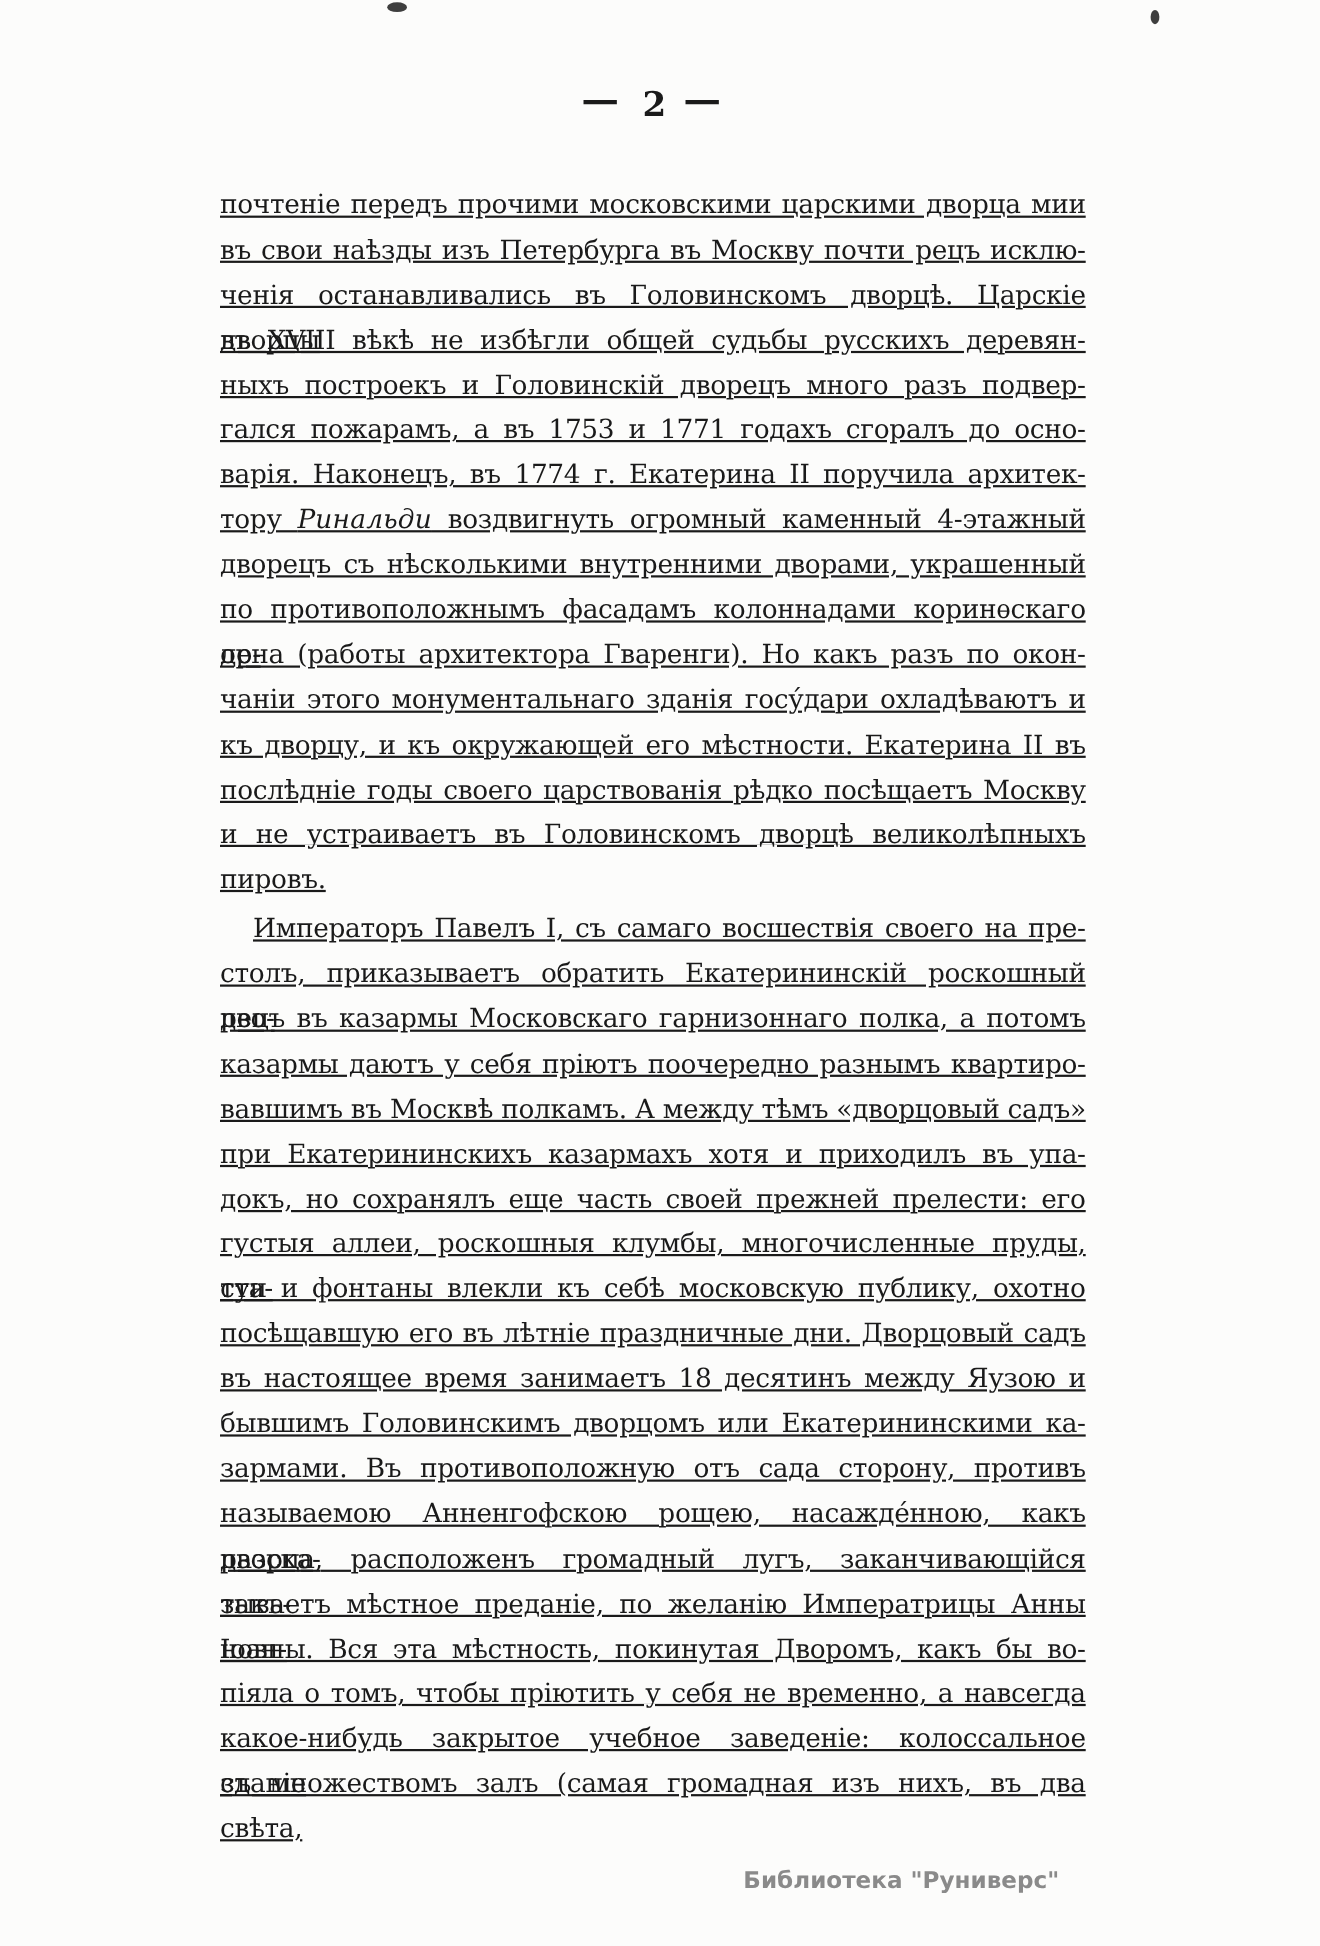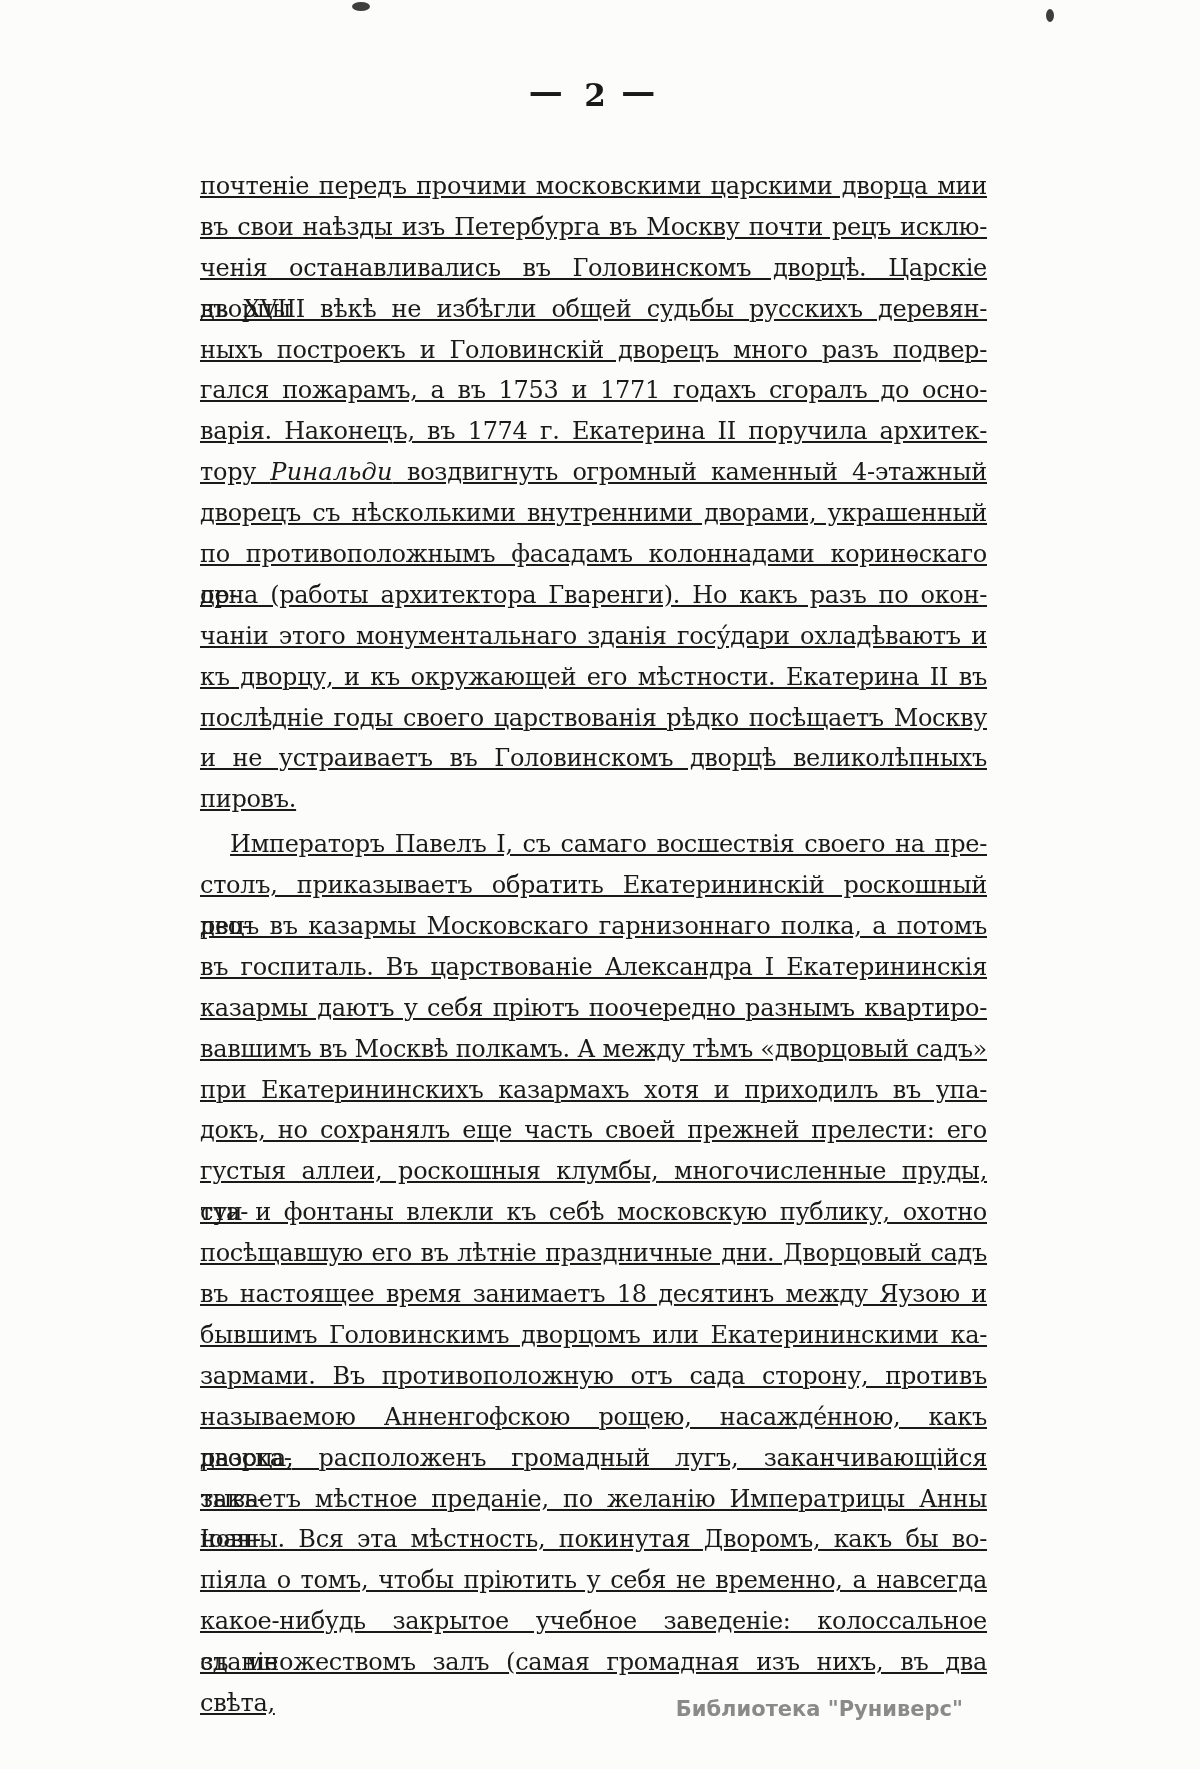--- a/index.html
+++ b/index.html
@@ -100,21 +100,20 @@
       <div class="line">чаніи этого монументальнаго зданія госу́дари охладѣваютъ и</div>
       <div class="line">къ дворцу, и къ окружающей его мѣстности. Екатерина II въ</div>
       <div class="line">послѣдніе годы своего царствованія рѣдко посѣщаетъ Москву</div>
       <div class="line">и не устраиваетъ въ Головинскомъ дворцѣ великолѣпныхъ</div>
       <div class="line no-justify">пировъ.</div>
     </div>
     <div class="paragraph">
       <div class="line indent">Императоръ Павелъ I, съ самаго восшествія своего на пре-</div>
       <div class="line">столъ, приказываетъ обратить Екатерининскій роскошный дво-</div>
       <div class="line">рецъ въ казармы Московскаго гарнизоннаго полка, а потомъ</div>
-      <div class="line">въ госпиталь. Въ царствованіе Александра I Екатерининскія</div>
       <div class="line">казармы даютъ у себя пріютъ поочередно разнымъ квартиро-</div>
       <div class="line">вавшимъ въ Москвѣ полкамъ. А между тѣмъ «дворцовый садъ»</div>
       <div class="line">при Екатерининскихъ казармахъ хотя и приходилъ въ упа-</div>
       <div class="line">докъ, но сохранялъ еще часть своей прежней прелести: его</div>
       <div class="line">густыя аллеи, роскошныя клумбы, многочисленные пруды, ста-</div>
       <div class="line">туи и фонтаны влекли къ себѣ московскую публику, охотно</div>
       <div class="line">посѣщавшую его въ лѣтніе праздничные дни. Дворцовый садъ</div>
       <div class="line">въ настоящее время занимаетъ 18 десятинъ между Яузою и</div>
       <div class="line">бывшимъ Головинскимъ дворцомъ или Екатерининскими ка-</div>
       <div class="line">зармами. Въ противоположную отъ сада сторону, противъ</div>

